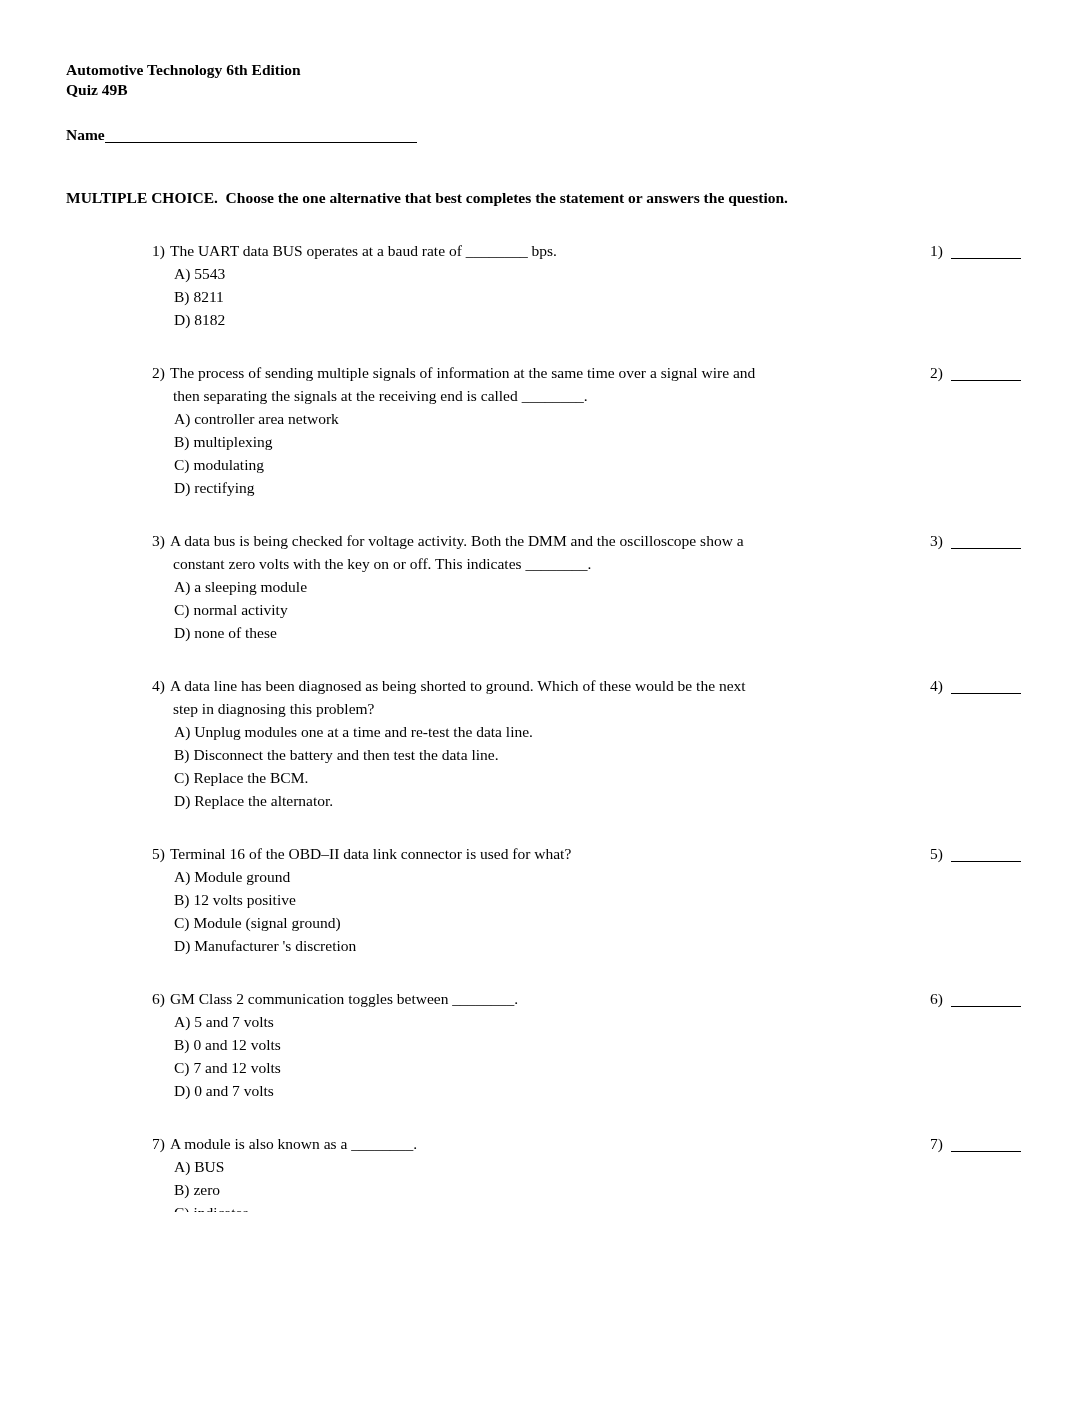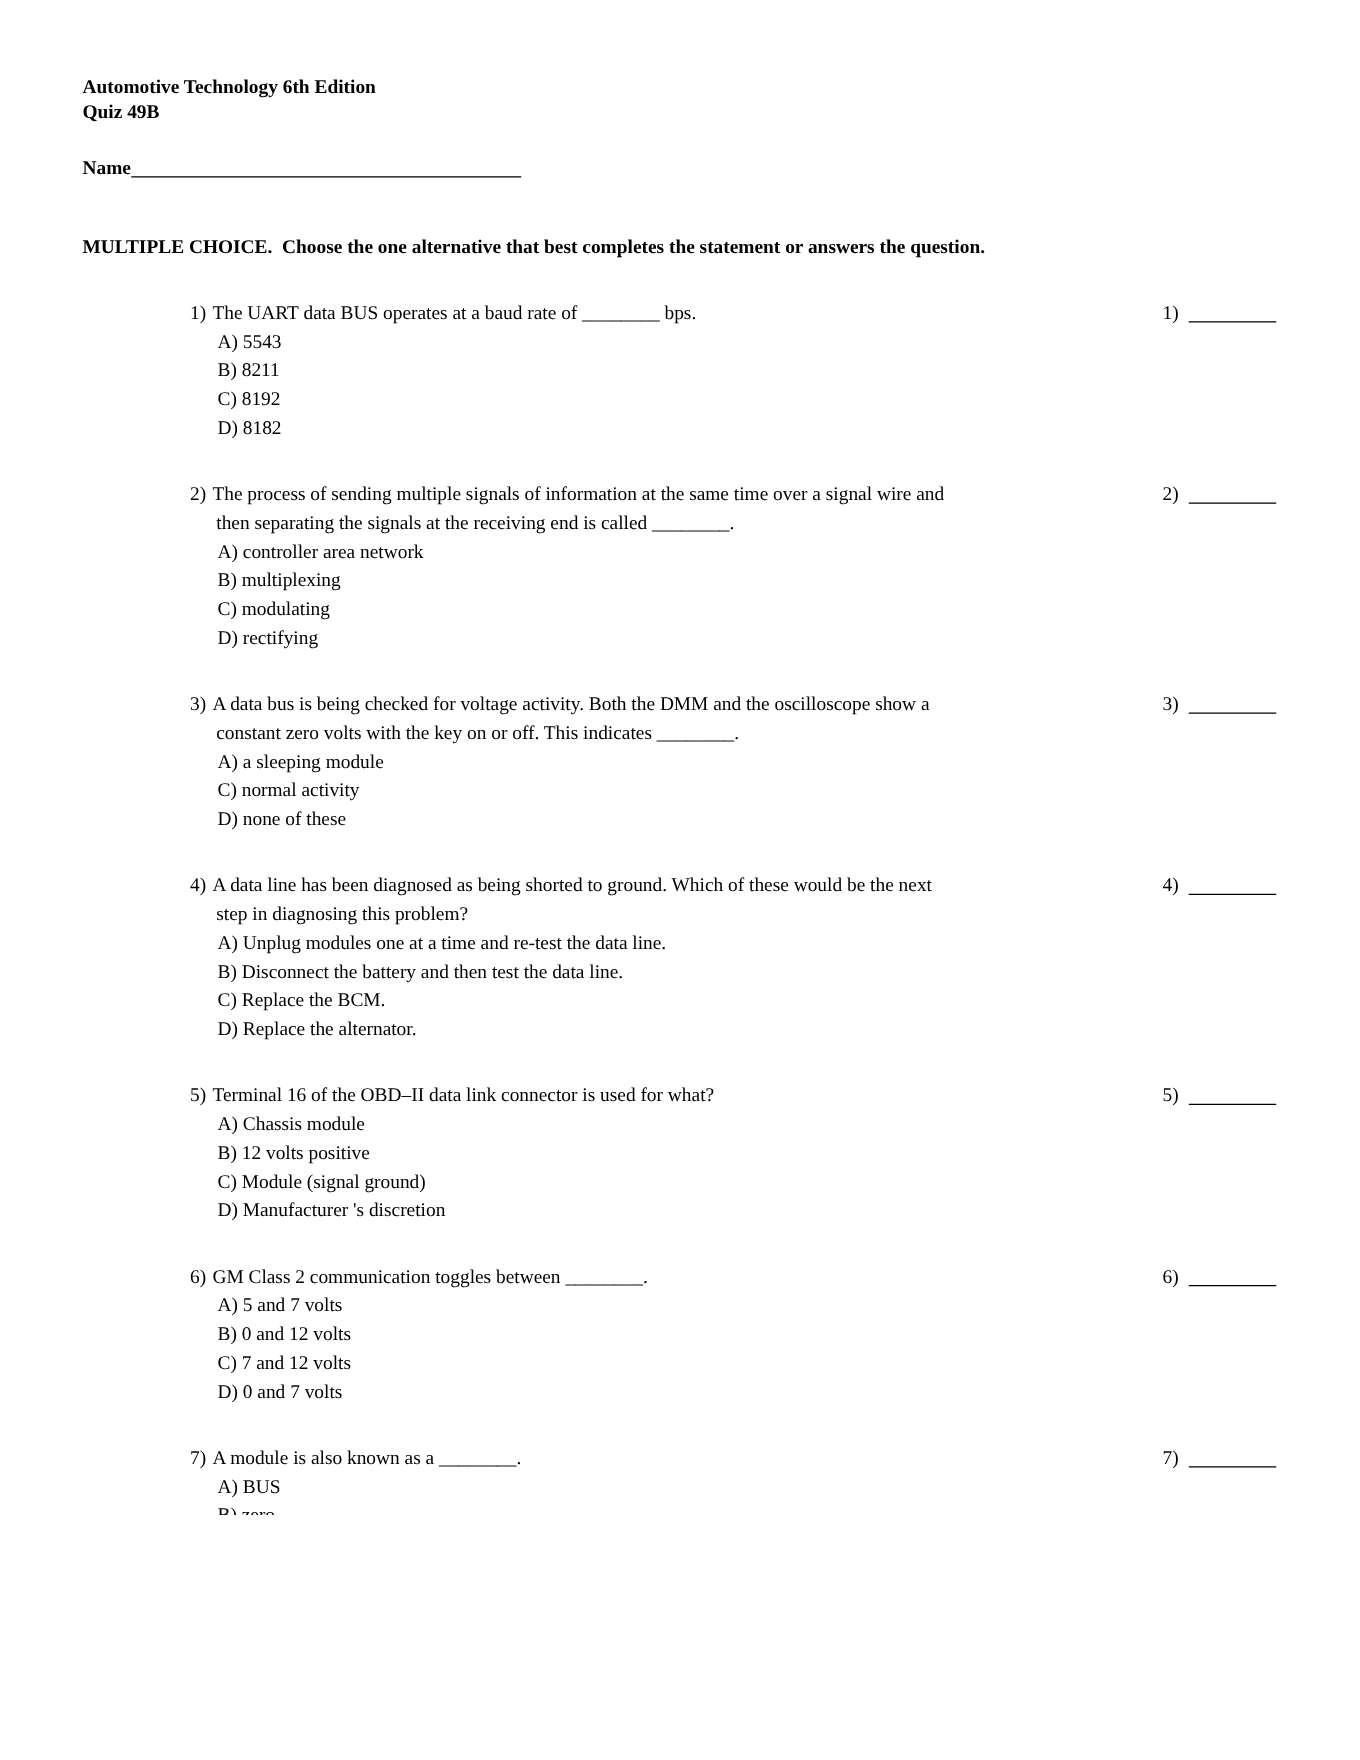--- a/index.html
+++ b/index.html
@@ -92,21 +92,20 @@
   <div class="instructions">MULTIPLE CHOICE.  Choose the one alternative that best completes the statement or answers the question.</div>
 
   <div class="questions">
 
     <div class="question">
       <div class="q-left">
         <div class="q-text"><span class="q-num">1)</span><span>The UART data BUS operates at a baud rate of ________ bps.</span></div>
         <div class="q-options">
           <div class="option">A) 5543</div>
           <div class="option">B) 8211</div>
-          <div class="option">C) 8192</div>
           <div class="option">D) 8182</div>
         </div>
       </div>
       <div class="q-right">
         <span class="ans-num">1)</span><span class="ans-line"></span>
       </div>
     </div>
 
     <div class="question">
       <div class="q-left">
@@ -152,21 +151,21 @@
       </div>
       <div class="q-right">
         <span class="ans-num">4)</span><span class="ans-line"></span>
       </div>
     </div>
 
     <div class="question">
       <div class="q-left">
         <div class="q-text"><span class="q-num">5)</span><span>Terminal 16 of the OBD–II data link connector is used for what?</span></div>
         <div class="q-options">
-          <div class="option">A) Chassis module</div>
+          <div class="option">A) Module ground</div>
           <div class="option">B) 12 volts positive</div>
           <div class="option">C) Module (signal ground)</div>
           <div class="option">D) Manufacturer 's discretion</div>
         </div>
       </div>
       <div class="q-right">
         <span class="ans-num">5)</span><span class="ans-line"></span>
       </div>
     </div>
 

